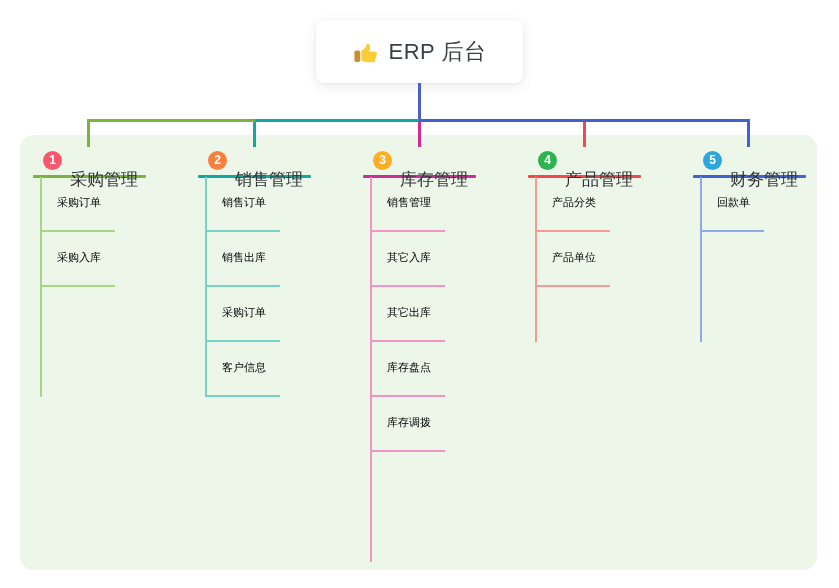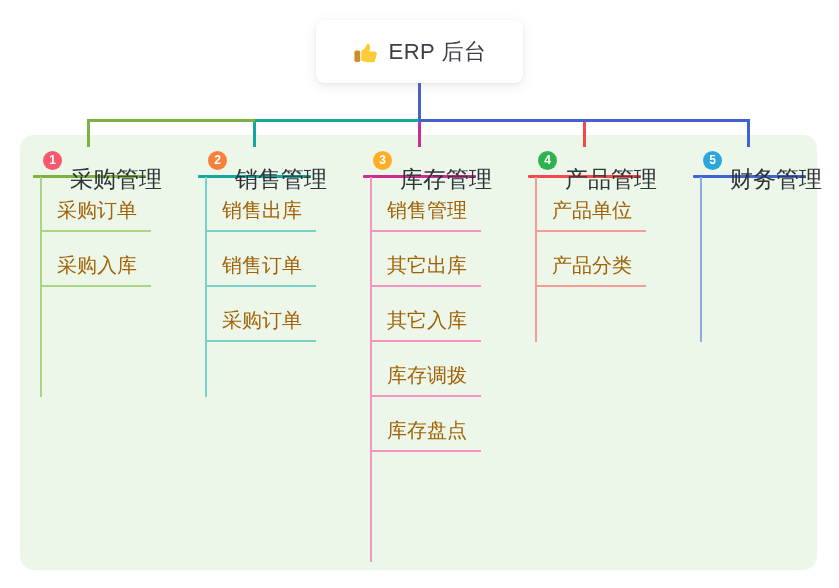--- a/index.html
+++ b/index.html
@@ -41,33 +41,33 @@
   .b2{left:198px; --main:#14a79c; --light:#79d2c8; --badge:#f8803f;}
   .b3{left:363px; --main:#cb2d90; --light:#f295c5; --badge:#feae25;}
   .b4{left:528px; --main:#f04a4c; --light:#f59c98; --badge:#2eb350;}
   .b5{left:693px; --main:#3f63d2; --light:#8fa9e6; --badge:#2ba7de;}
 
   .topic{display:flex;align-items:center;gap:8px;height:28px;padding-left:10px;cursor:default;}
   .badge{
     width:19px;height:19px;border-radius:50%;background:var(--badge);
     color:#fff;font-size:12px;font-weight:bold;line-height:19px;text-align:center;flex:0 0 19px;
   }
-  .topic-label{font-size:23px;color:#2f3338;white-space:nowrap;margin-top:38px;}
+  .topic-label{font-size:17px;color:#2f3338;white-space:nowrap;margin-top:38px;}
   .topic-underline{width:113px;height:3px;background:var(--main);margin-top:1px;border-radius:1px;}
 
   .vline{position:absolute;left:7px;top:31px;width:2px;background:var(--light);}
   .b1 .vline,.b2 .vline{height:220px;}
   .b3 .vline{height:385px;}
   .b4 .vline,.b5 .vline{height:165px;}
 
   .children{position:absolute;left:7px;top:31px;}
   .child{height:55px;display:flex;align-items:flex-end;}
   .child > span{
     display:inline-block;border-bottom:2px solid var(--light);
-    padding:0 14px 6px 17px;font-size:20px;color:#a16207;white-space:nowrap;
+    padding:0 14px 20px 17px;font-size:11px;color:#000000;white-space:nowrap;
   }
 </style>
 </head>
 <body>
 
 <div id="canvas">
 
   <div class="root-node">
     <svg class="thumb-icon" viewBox="0 0 36 36">
       <rect x="2" y="16" width="8" height="16" rx="2.5" fill="#c9902c"></rect>
@@ -107,78 +107,84 @@
 
   <div class="branch b2">
     <div class="topic">
       <span class="badge">2</span>
       <span class="topic-label">销售管理</span>
     </div>
     <div class="topic-underline"></div>
     <div class="vline"></div>
     <div class="children">
       <div class="child">
+          <span>销售订单</span>
+        </div>
+      <div class="child">
           <span>销售出库</span>
         </div>
       <div class="child">
-          <span>销售订单</span>
+          <span>采购订单</span>
         </div>
       <div class="child">
-          <span>采购订单</span>
+          <span>客户信息</span>
         </div>
     </div>
   </div>
 
   <div class="branch b3">
     <div class="topic">
       <span class="badge">3</span>
       <span class="topic-label">库存管理</span>
     </div>
     <div class="topic-underline"></div>
     <div class="vline"></div>
     <div class="children">
       <div class="child">
           <span>销售管理</span>
         </div>
       <div class="child">
+          <span>其它入库</span>
+        </div>
+      <div class="child">
           <span>其它出库</span>
         </div>
       <div class="child">
-          <span>其它入库</span>
+          <span>库存盘点</span>
         </div>
       <div class="child">
           <span>库存调拨</span>
-        </div>
-      <div class="child">
-          <span>库存盘点</span>
         </div>
     </div>
   </div>
 
   <div class="branch b4">
     <div class="topic">
       <span class="badge">4</span>
       <span class="topic-label">产品管理</span>
     </div>
     <div class="topic-underline"></div>
     <div class="vline"></div>
     <div class="children">
       <div class="child">
-          <span>产品单位</span>
+          <span>产品分类</span>
         </div>
       <div class="child">
-          <span>产品分类</span>
+          <span>产品单位</span>
         </div>
     </div>
   </div>
 
   <div class="branch b5">
     <div class="topic">
       <span class="badge">5</span>
       <span class="topic-label">财务管理</span>
     </div>
     <div class="topic-underline"></div>
     <div class="vline"></div>
     <div class="children">
+      <div class="child">
+          <span>回款单</span>
+        </div>
     </div>
   </div>
 
 </div>
 
 </body></html>

